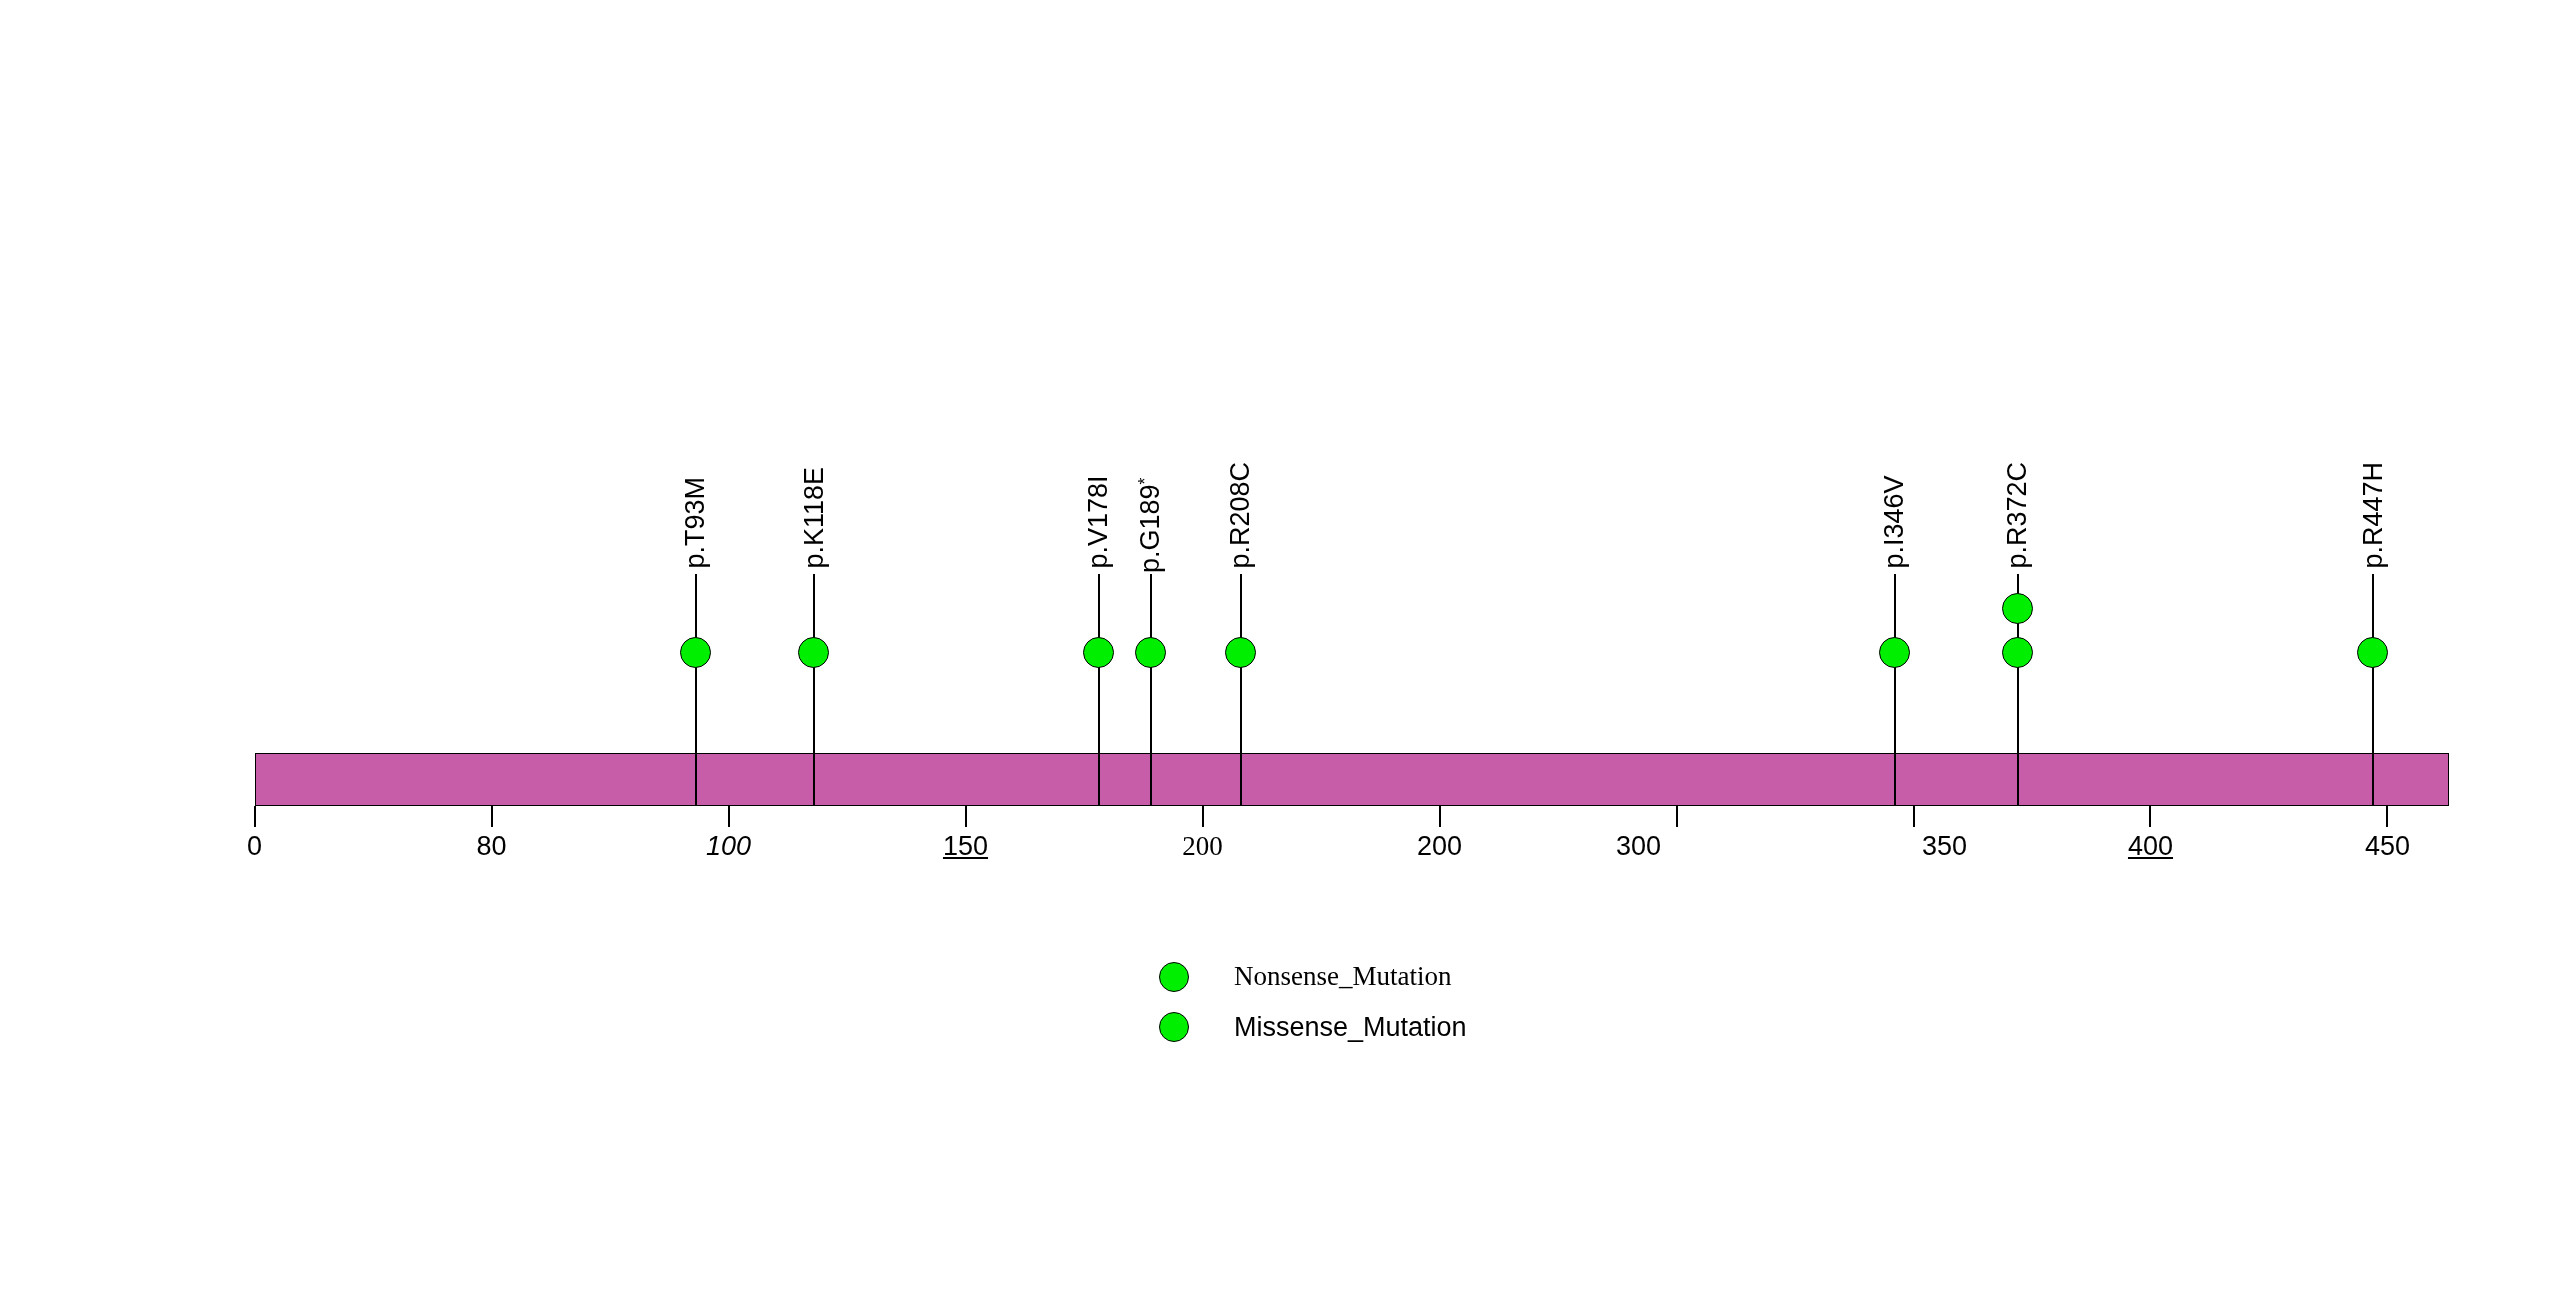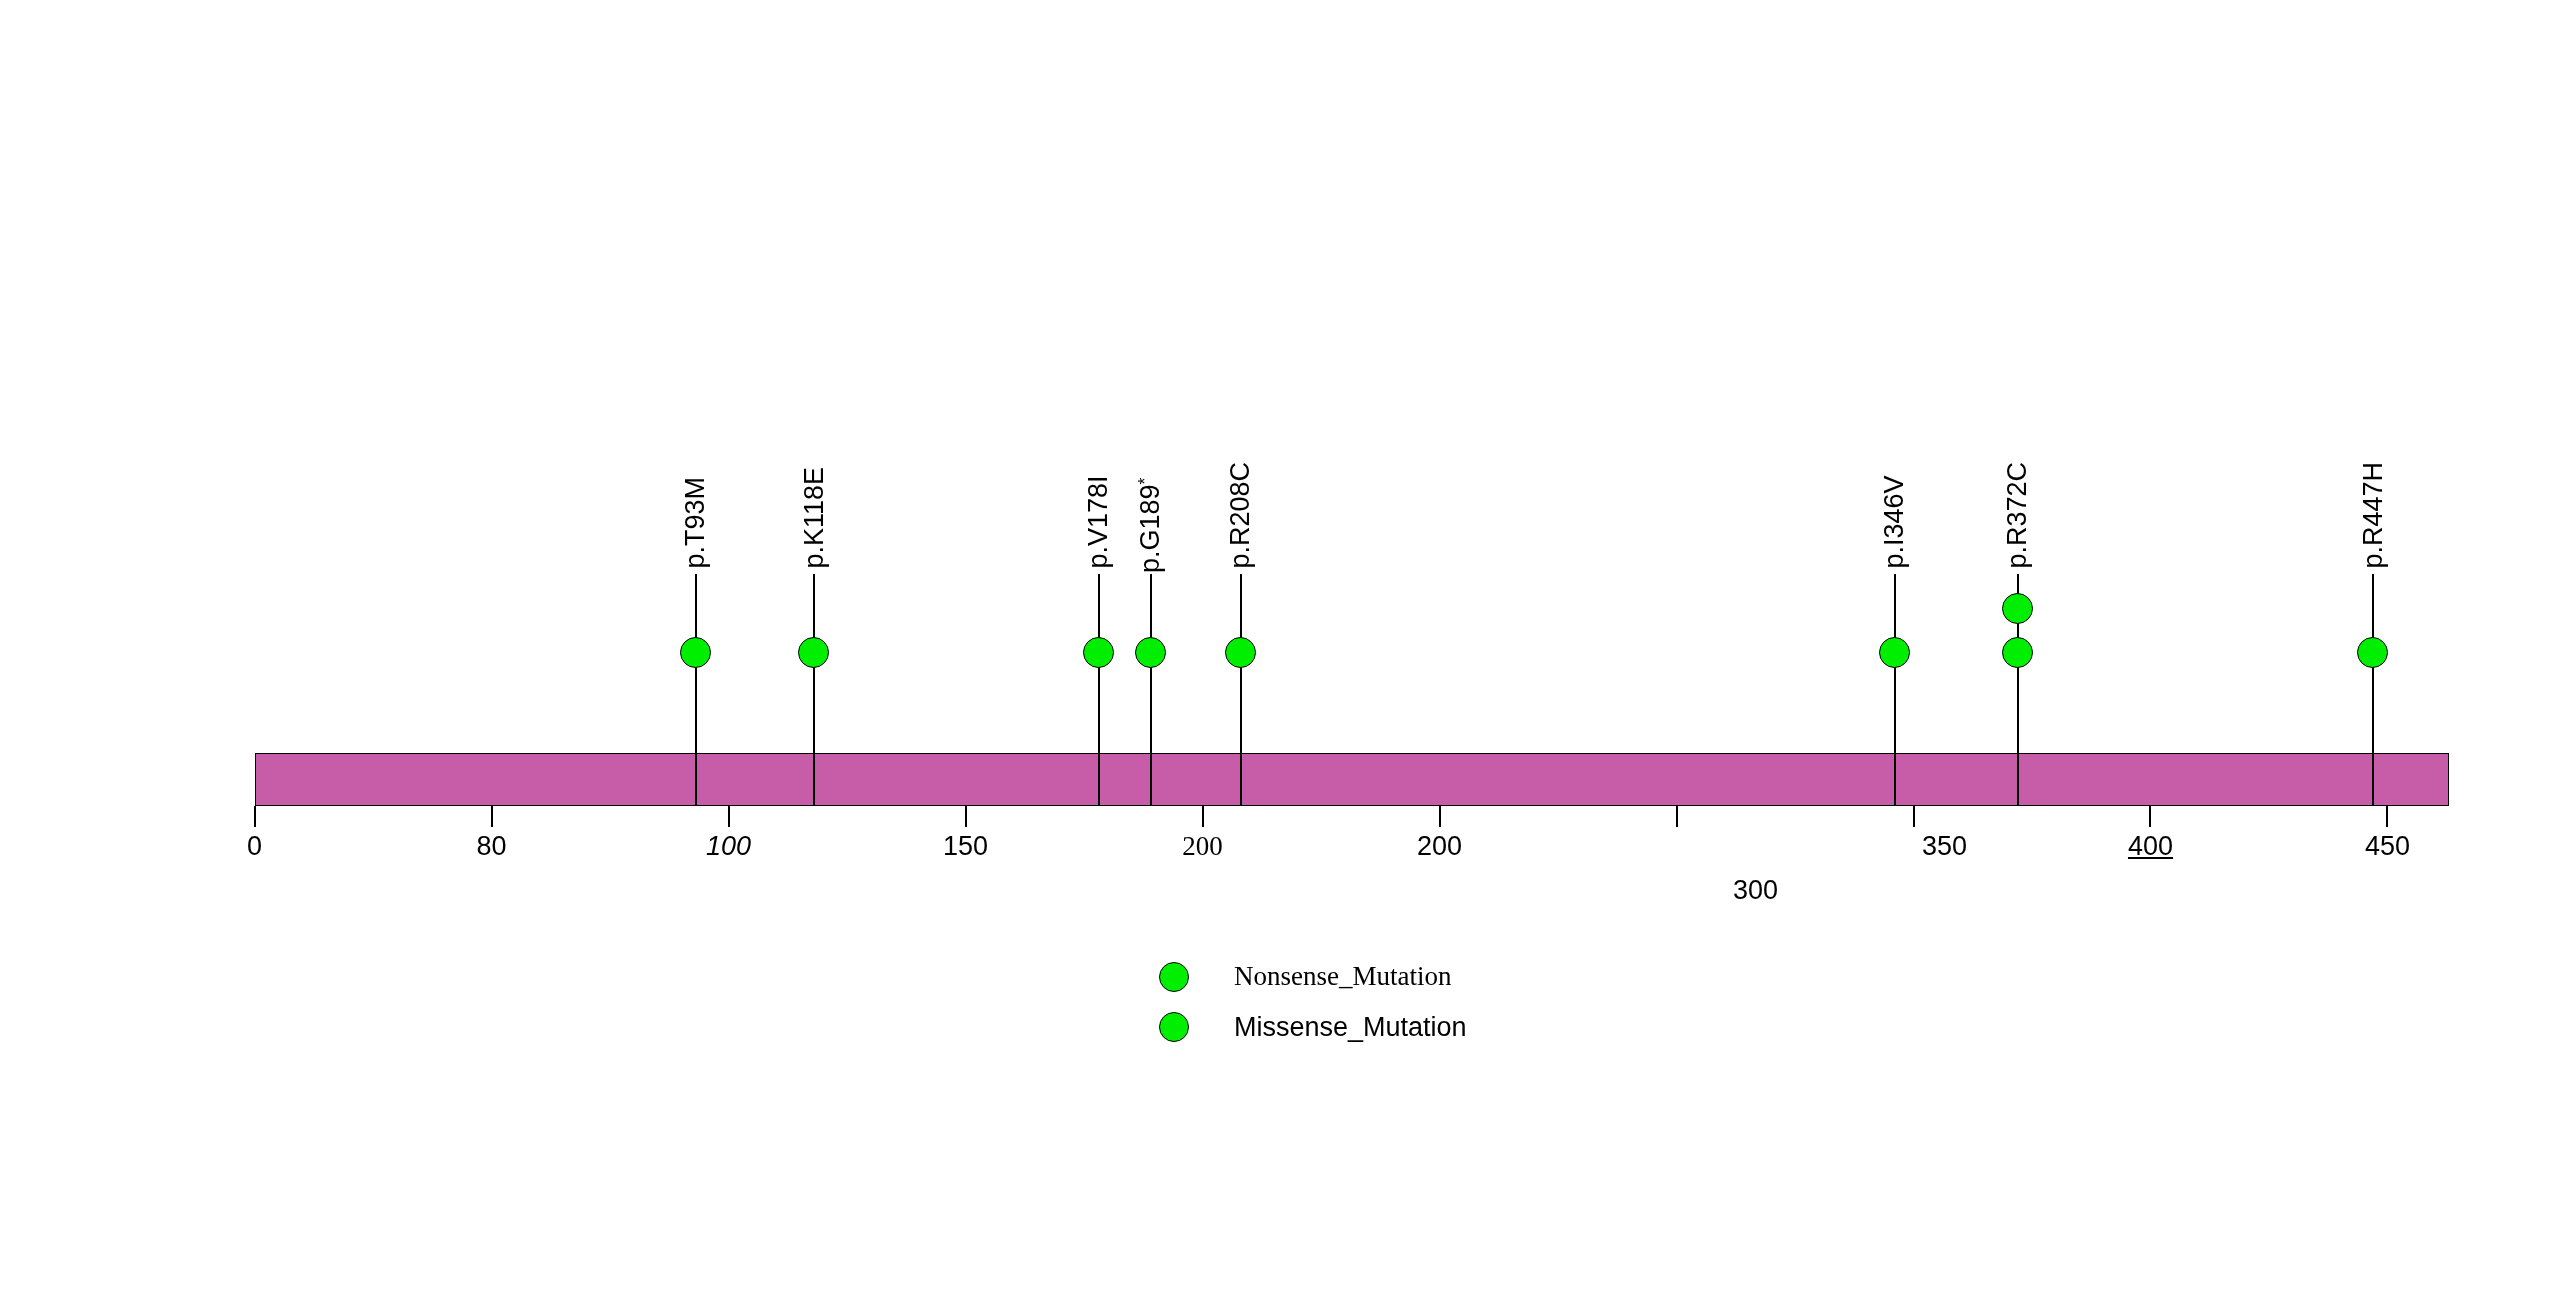--- a/index.html
+++ b/index.html
@@ -105,27 +105,27 @@
       <div class="lolli-circle" style="left: 2357px; top: 637px; background: rgb(0, 238, 0); border-color: rgb(0, 0, 0); z-index: 2;"></div>
       <div class="mut-label" style="left: 2387px; top: 541px;">p.R447H</div>
       <div class="protein-bar" style="left: 255px; top: 753px; width: 2194px; height: 53px; background: rgb(199, 92, 168); z-index: 0;"></div>
       <div class="axis-tick" style="left: 254px; top: 806px; z-index: 1;"></div>
       <div class="axis-tick-label" style="left: 201px; top: 833px;">0</div>
       <div class="axis-tick" style="left: 491px; top: 806px; z-index: 1;"></div>
       <div class="axis-tick-label" style="left: 438px; top: 833px;">80</div>
       <div class="axis-tick" style="left: 728px; top: 806px; z-index: 1;"></div>
       <div class="axis-tick-label" style="left: 675px; top: 833px; font-style: italic;">100</div>
       <div class="axis-tick" style="left: 965px; top: 806px; z-index: 1;"></div>
-      <div class="axis-tick-label" style="left: 912px; top: 833px;">150</div>
+      <div class="axis-tick-label" style="left: 912px; top: 833px; text-decoration: underline;">150</div>
       <div class="axis-tick" style="left: 1202px; top: 806px; z-index: 1;"></div>
       <div class="axis-tick-label" style="left: 1149px; top: 833px; font-family: Liberation Serif, serif;">200</div>
       <div class="axis-tick" style="left: 1439px; top: 806px; z-index: 1;"></div>
       <div class="axis-tick-label" style="left: 1386px; top: 833px;">200</div>
       <div class="axis-tick" style="left: 1676px; top: 806px; z-index: 1;"></div>
-      <div class="axis-tick-label" style="left: 1702px; top: 833px; margin-top: 44px;">300</div>
+      <div class="axis-tick-label" style="left: 1585px; top: 833px;">300</div>
       <div class="axis-tick" style="left: 1913px; top: 806px; z-index: 1;"></div>
       <div class="axis-tick-label" style="left: 1860px; top: 833px; text-align: right;">350</div>
       <div class="axis-tick" style="left: 2149px; top: 806px; z-index: 1;"></div>
       <div class="axis-tick-label" style="left: 2097px; top: 833px; text-decoration: underline;">400</div>
       <div class="axis-tick" style="left: 2386px; top: 806px; z-index: 1;"></div>
       <div class="axis-tick-label" style="left: 2334px; top: 833px;">450</div>
     </div>
   <div id="legend-layer">
       <div class="legend-swatch" style="left: 1159px; top: 962px; background: rgb(0, 238, 0);"></div>
       <div class="legend-label" style="left: 1234px; top: 961px; font-family: Liberation Serif, serif;">Nonsense_Mutation</div>

